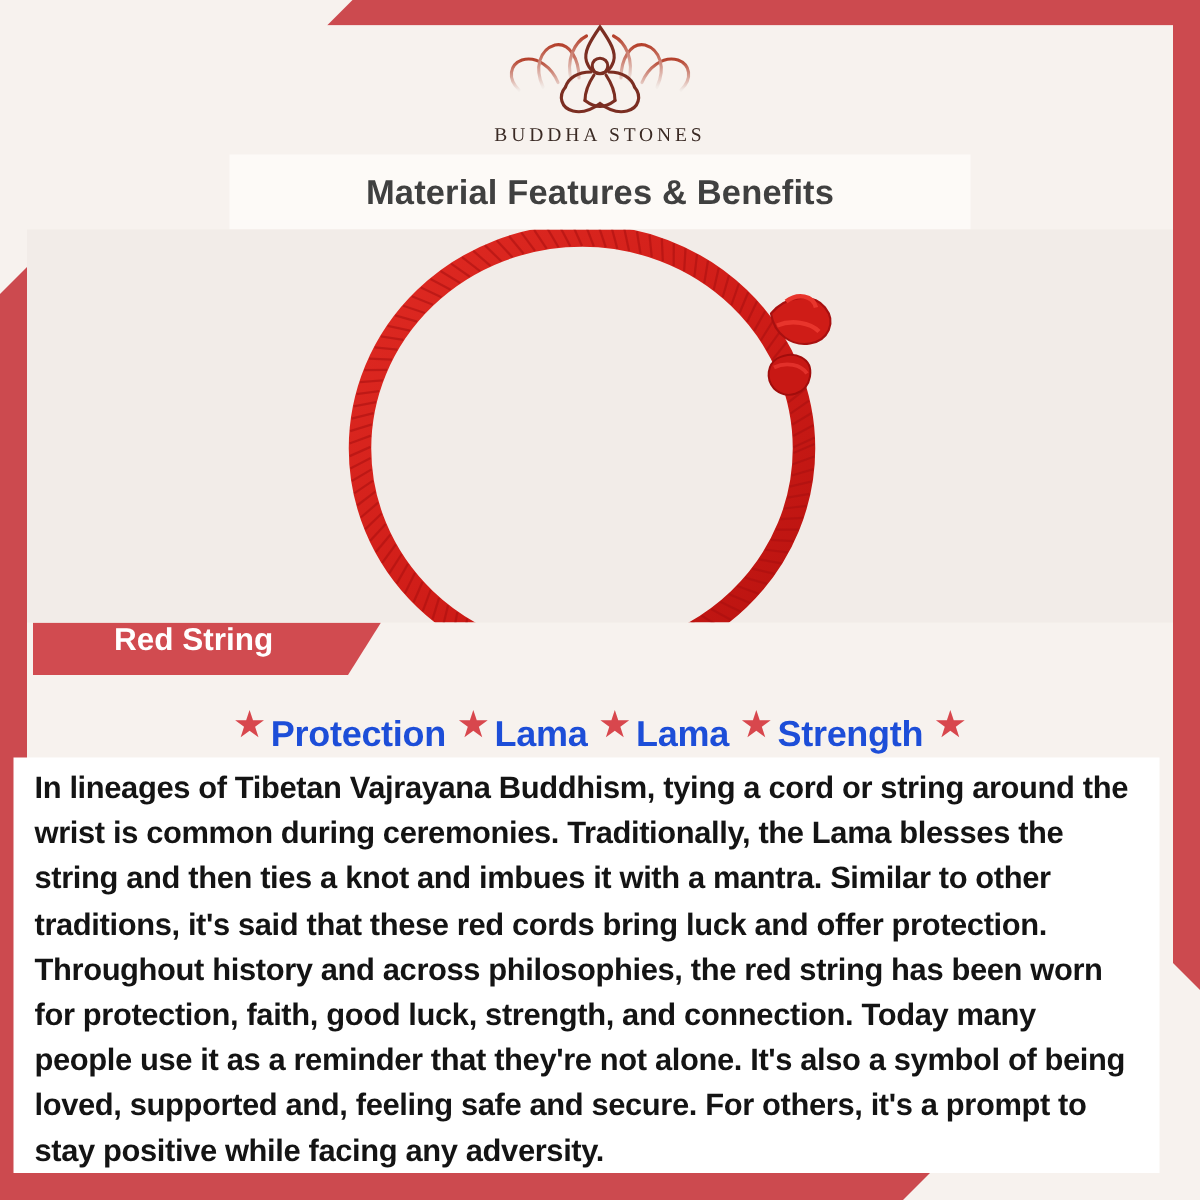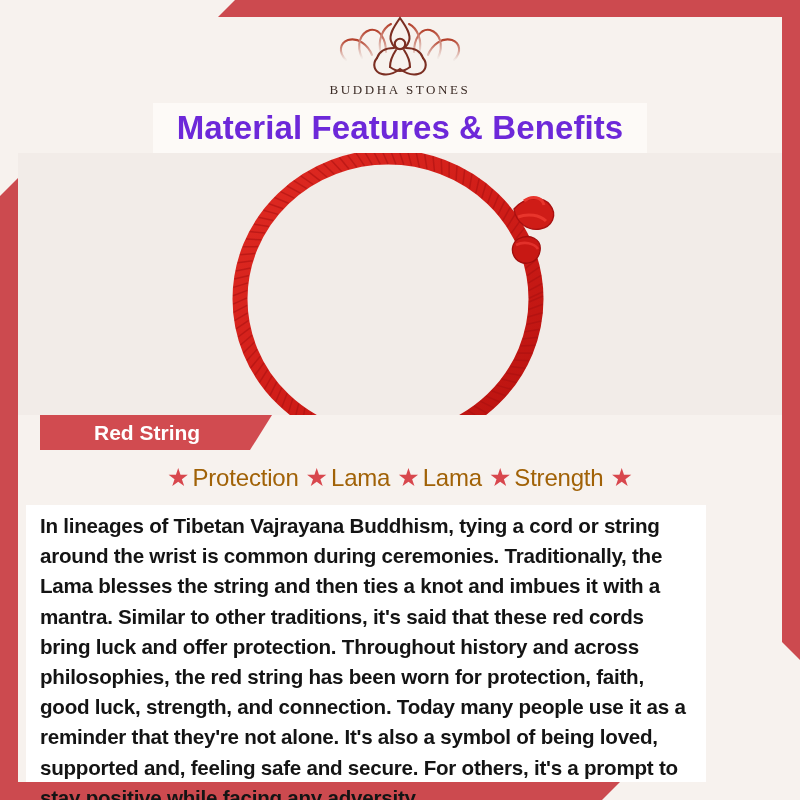--- a/index.html
+++ b/index.html
@@ -82,51 +82,51 @@
     left: 153px;
     top: 103px;
     width: 494px;
     height: 50px;
     background: #fdfaf7;
     display: flex;
     align-items: center;
     justify-content: center;
   }
   #title-text {
-    font-size: 33px;
+    font-size: 23px;
     font-weight: 700;
-    color: #6d28d9;
+    color: #404040;
     letter-spacing: 0.1px;
     white-space: nowrap;
     font-family: "Liberation Sans", sans-serif;
   }
 
   
   #hero {
     position: absolute;
     left: 18px;
     top: 153px;
     width: 764px;
     height: 262px;
     background: #f2ece8;
     overflow: hidden;
   }
   #hero-img { position: absolute; left: 0; top: 0; }
 
   
   #label-banner {
     position: absolute;
-    left: 40px;
+    left: 22px;
     top: 415px;
     width: 232px;
     height: 35px;
     background: #d14b50;
     clip-path: polygon(0 0, 100% 0, calc(100% - 22px) 100%, 0 100%);
     display: flex;
-    align-items: center;
+    align-items: flex-start;
   }
   #label-text {
     padding-left: 54px;
     font-size: 21px;
     font-weight: 700;
     color: #ffffff;
     white-space: nowrap;
   }
 
   
@@ -148,32 +148,33 @@
     white-space: nowrap;
   }
   .benefit .star {
     color: #d8474d;
     font-size: 25px;
     line-height: 1;
     position: relative;
     top: -1px;
   }
   .benefit .blabel {
-    color: #a16207;
+    color: #1d4ed8;
     font-size: 24px;
-    font-weight: 400;
+    font-weight: 700;
     letter-spacing: -0.2px;
+    margin-top: 12px;
   }
 
   
   #body-panel {
     position: absolute;
-    left: 26px;
+    left: 9px;
     top: 505px;
-    width: 680px;
+    width: 764px;
     height: 277px;
     background: #ffffff;
   }
   #body-text {
     padding: 6px 14px 0 14px;
     font-size: 20.6px;
     line-height: 30.2px;
     font-weight: 700;
     color: #141414;
     letter-spacing: -0.25px;

